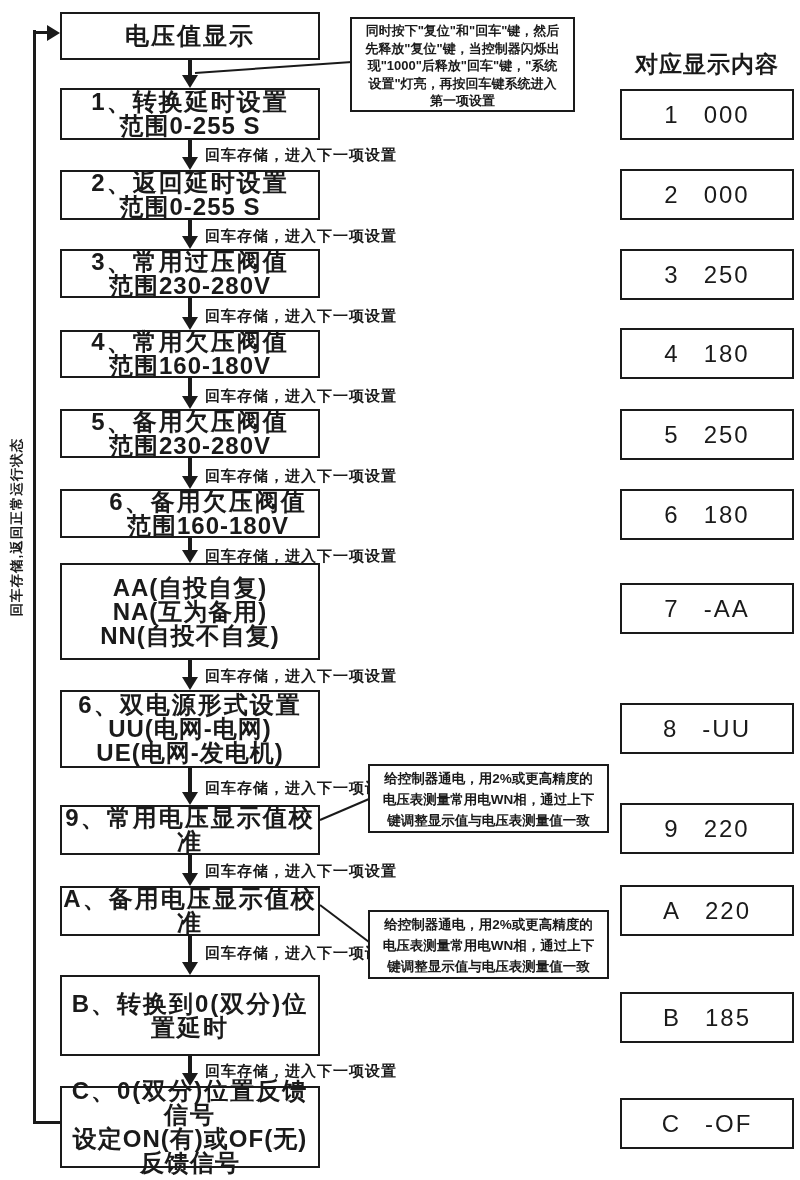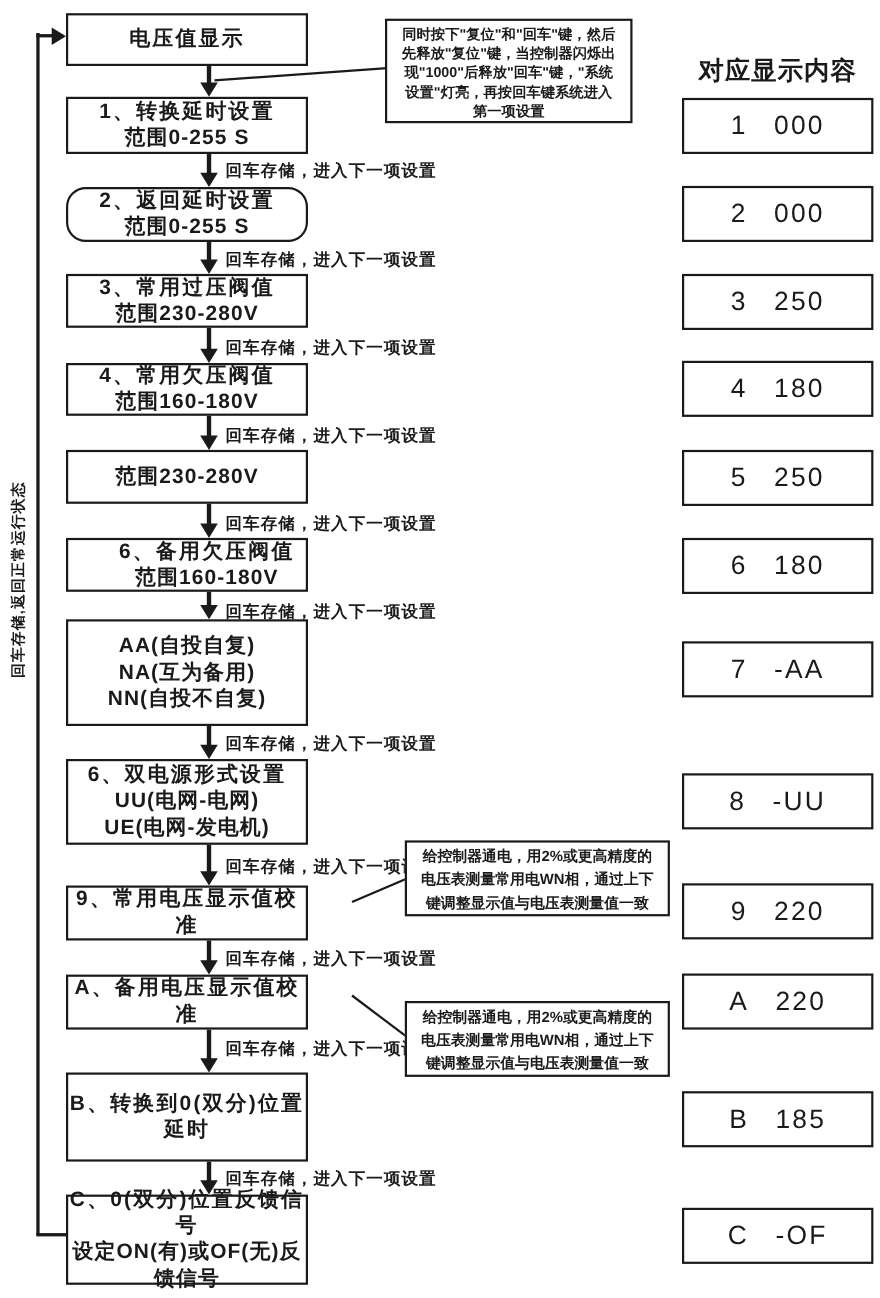--- a/index.html
+++ b/index.html
@@ -1,21 +1,21 @@
 <!DOCTYPE html>
 <html><head>
 <meta charset="utf-8">
 <style>
   html,body{margin:0;padding:0;background:#ffffff;}
   body{font-family:"Liberation Sans","DejaVu Sans",sans-serif;color:#1a1a1a;}
   #canvas{position:relative;width:800px;height:1180px;background:#ffffff;overflow:hidden;}
 
-  .box{position:absolute;left:60px;width:220px;box-sizing:border-box;border:2px solid #1a1a1a;
+  .box{position:absolute;left:60px;width:260px;box-sizing:border-box;border:2px solid #1a1a1a;
        background:#fff;display:flex;flex-direction:column;align-items:center;justify-content:center;
-       text-align:center;font-weight:bold;font-size:19px;line-height:24px;letter-spacing:2px;}
+       text-align:center;font-weight:bold;font-size:24px;line-height:24px;letter-spacing:2px;}
   .box .sub{letter-spacing:1px;}
 
   .disp{position:absolute;left:620px;width:174px;height:51px;box-sizing:border-box;
         border:2px solid #1a1a1a;background:#fff;display:flex;align-items:center;justify-content:center;
         gap:24px;font-size:24px;letter-spacing:2px;font-weight:400;}
 
   .disp-header{position:absolute;left:620px;width:174px;top:49px;text-align:center;
         font-size:23px;font-weight:bold;letter-spacing:1px;}
 
   .note{position:absolute;box-sizing:border-box;border:2px solid #1a1a1a;background:#fff;
@@ -62,36 +62,37 @@
 
   <div class="box" style="top:12px;height:48px;">
     <div>电压值显示</div>
   </div>
 
   <div class="box" style="top:88px;height:52px;">
     <div>1、转换延时设置</div>
     <div class="sub">范围0-255 S</div>
   </div>
 
-  <div class="box" style="top:170px;height:50px;border-radius:18px;">
+  <div class="box" style="top:170px;height:50px;">
     <div>2、返回延时设置</div>
     <div class="sub">范围0-255 S</div>
   </div>
 
   <div class="box" style="top:249px;height:49px;">
     <div>3、常用过压阀值</div>
     <div class="sub">范围230-280V</div>
   </div>
 
   <div class="box" style="top:330px;height:48px;">
     <div>4、常用欠压阀值</div>
     <div class="sub">范围160-180V</div>
   </div>
 
   <div class="box" style="top:409px;height:49px;">
+    <div>5、备用欠压阀值</div>
     <div class="sub">范围230-280V</div>
   </div>
 
   <div class="box" style="top:489px;height:49px;padding-left:36px;">
     <div>6、备用欠压阀值</div>
     <div class="sub">范围160-180V</div>
   </div>
 
   <div class="box" style="top:563px;height:97px;">
     <div class="sub">AA(自投自复)</div>

